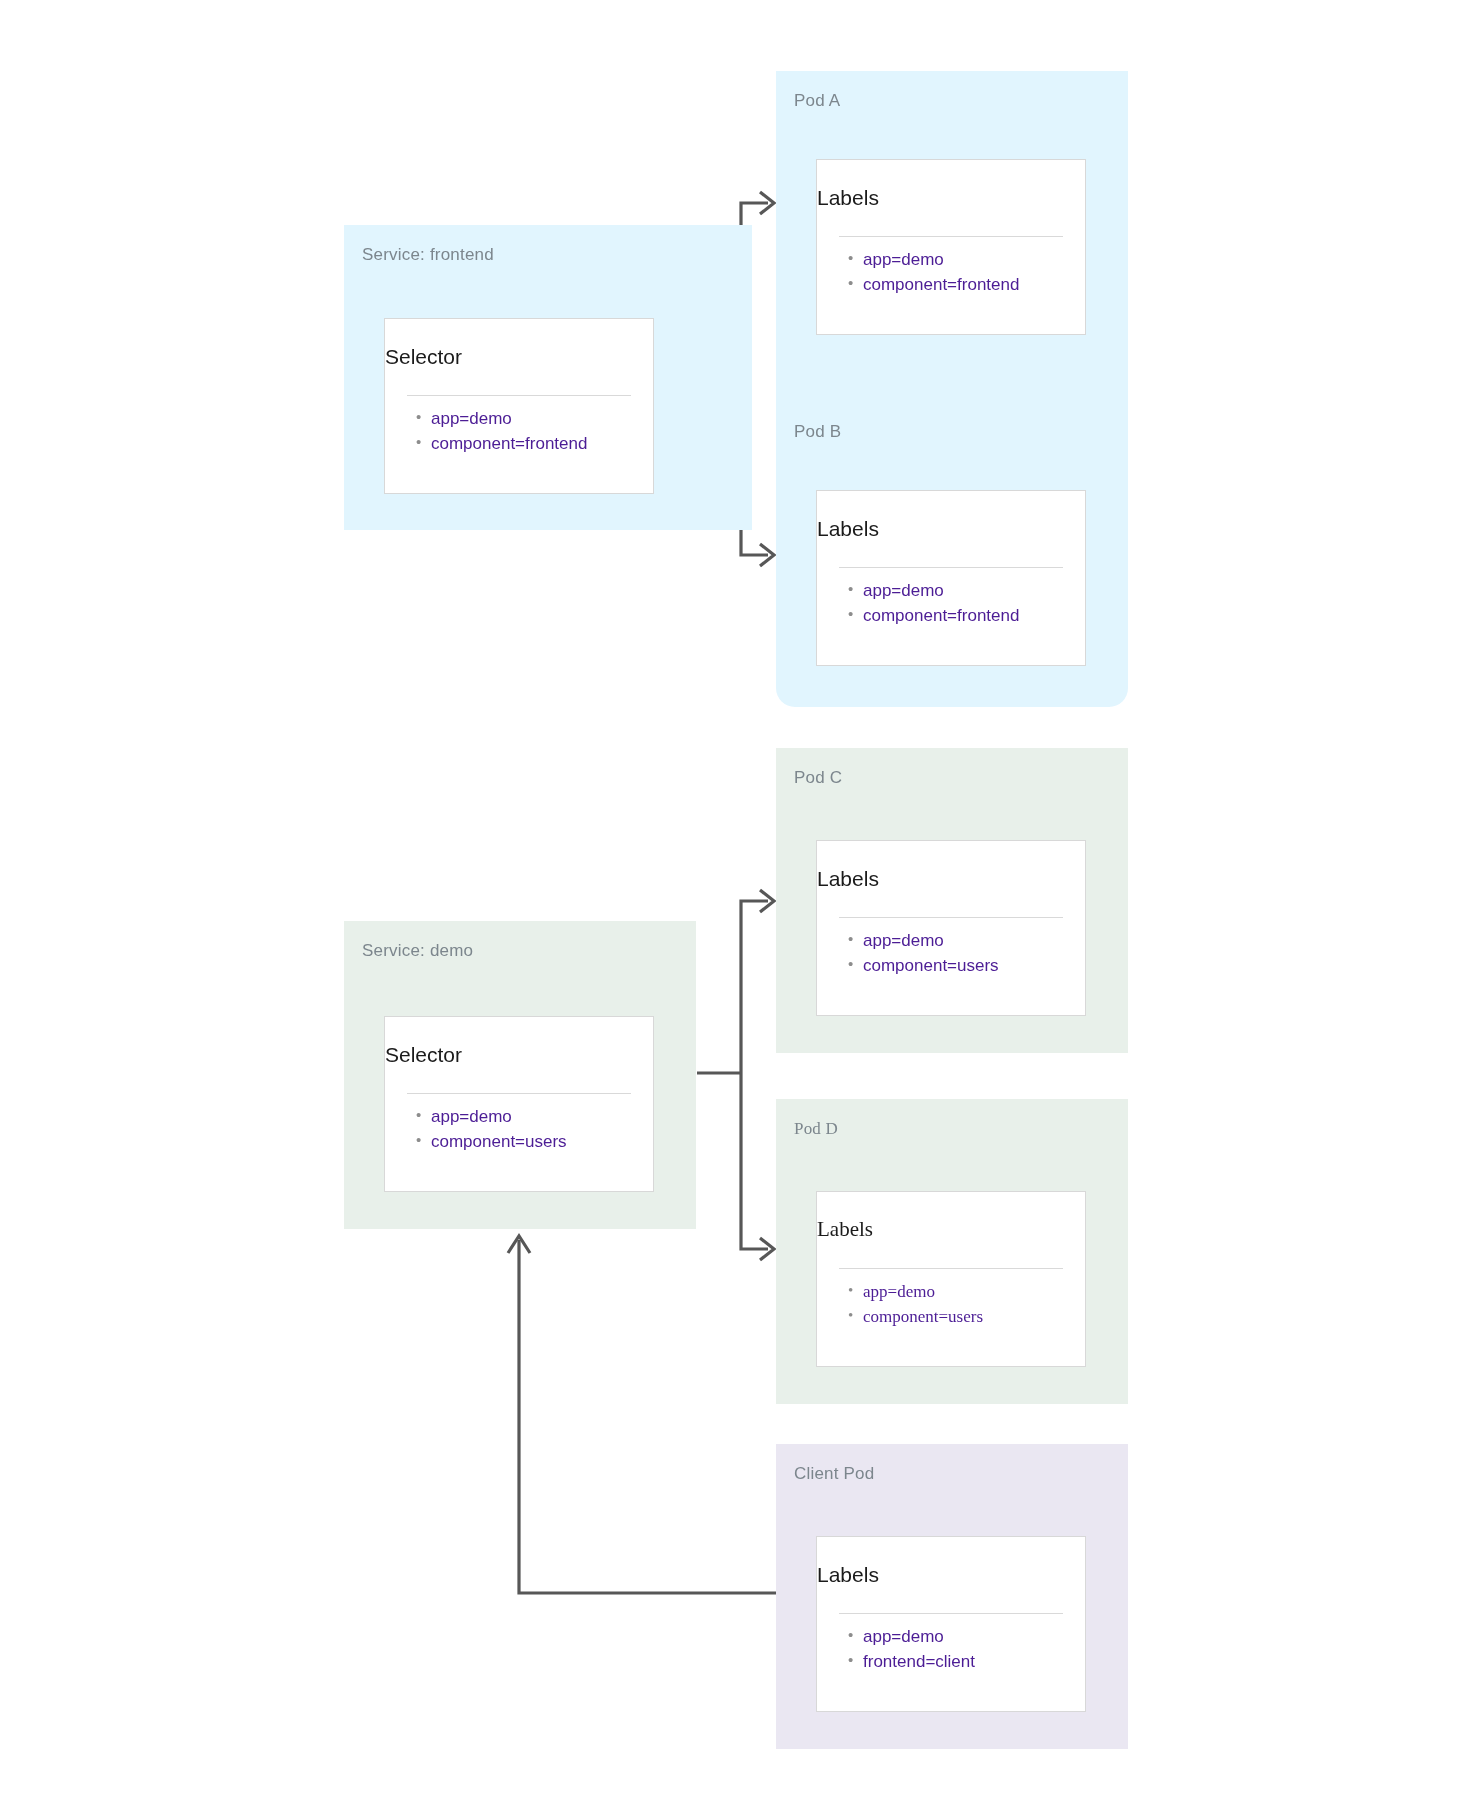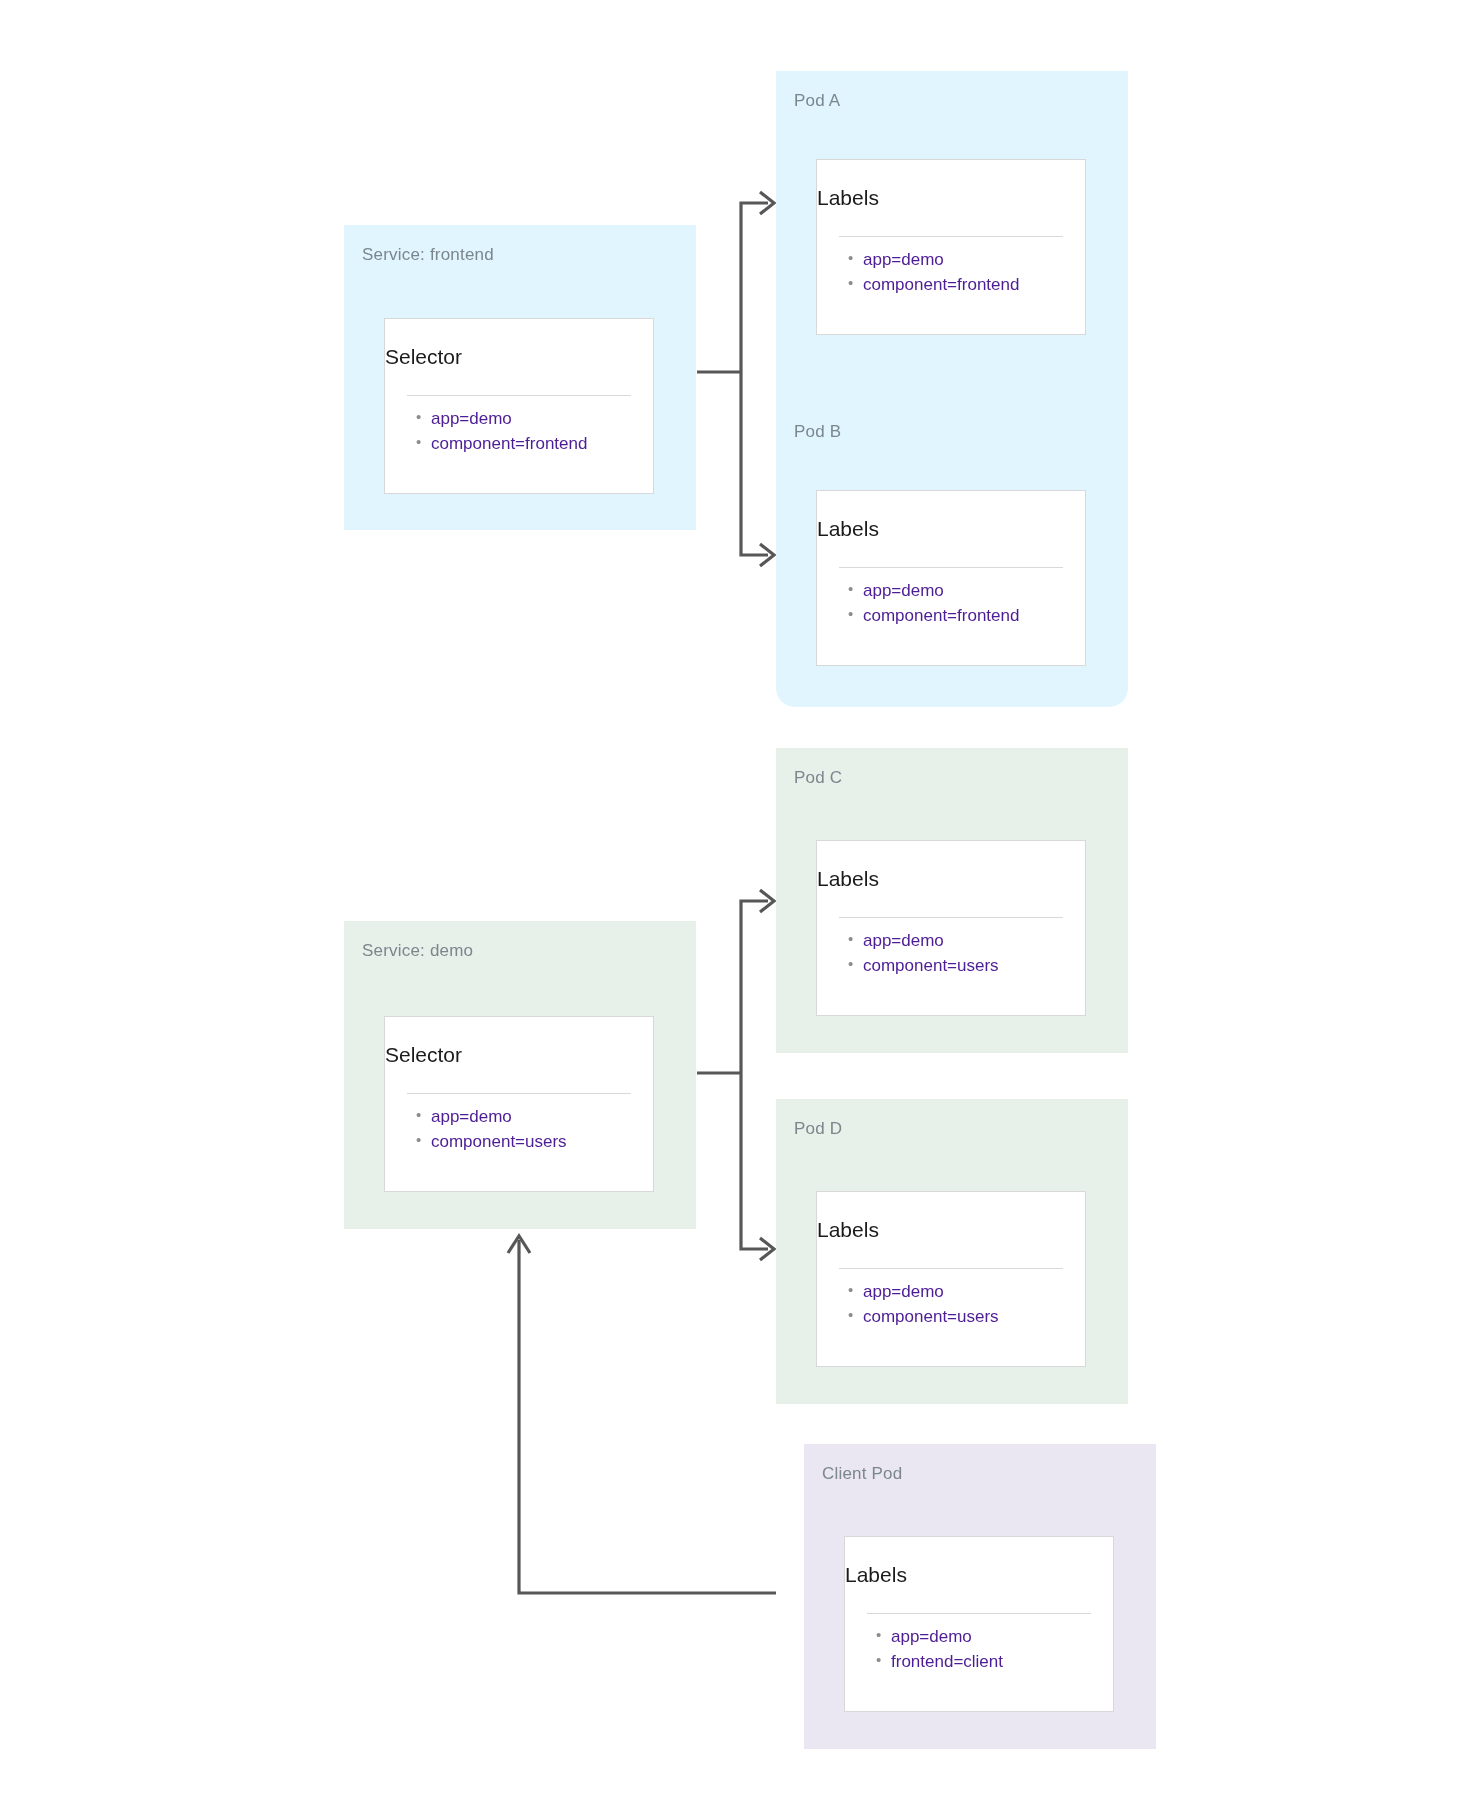--- a/index.html
+++ b/index.html
@@ -66,21 +66,21 @@
     <g fill="none" stroke="#575757" stroke-width="3.2" stroke-linecap="butt" stroke-linejoin="miter">
 
       <path d="M 760 192 L 774 203 L 760 214"></path>
       <path d="M 760 544 L 774 555 L 760 566"></path>
       <path d="M 760 890 L 774 901 L 760 912"></path>
       <path d="M 760 1238 L 774 1249 L 760 1260"></path>
       <path d="M 508 1253 L 519 1236 L 530 1253"></path>
     </g>
   </svg>
 
-  <div class="group" style="left:344px;top:225px;width:352px;height:305px;background:#e1f5fe;">
+  <div class="group" style="left:344px;top:225px;width:408px;height:305px;background:#e1f5fe;">
     <div class="group-title">Service: frontend</div>
     <div class="card" style="left:40px;top:93px;width:270px;height:176px;">
       <div class="card-title">Selector</div>
       <div class="card-rule"></div>
       <ul class="card-list">
         <li>app=demo</li>
         <li>component=frontend</li>
       </ul>
     </div>
   </div>
@@ -126,33 +126,33 @@
     <div class="card" style="left:40px;top:92px;width:270px;height:176px;">
       <div class="card-title">Labels</div>
       <div class="card-rule"></div>
       <ul class="card-list">
         <li>app=demo</li>
         <li>component=users</li>
       </ul>
     </div>
   </div>
 
-  <div class="group" style="left:776px;top:1099px;width:352px;height:305px;background:#e8f0ea;">
+  <div class="group" style="left:776px;top:1099px;width:352px;height:305px;background:#e8f0ea;font-family:Liberation Serif, serif;">
     <div class="group-title">Pod D</div>
     <div class="card" style="left:40px;top:92px;width:270px;height:176px;">
       <div class="card-title">Labels</div>
       <div class="card-rule"></div>
       <ul class="card-list">
         <li>app=demo</li>
         <li>component=users</li>
       </ul>
     </div>
   </div>
 
-  <div class="group" style="left:776px;top:1444px;width:352px;height:305px;background:#eae7f2;margin-left:28px;">
+  <div class="group" style="left:776px;top:1444px;width:352px;height:305px;background:#eae7f2;">
     <div class="group-title">Client Pod</div>
     <div class="card" style="left:40px;top:92px;width:270px;height:176px;">
       <div class="card-title">Labels</div>
       <div class="card-rule"></div>
       <ul class="card-list">
         <li>app=demo</li>
         <li>frontend=client</li>
       </ul>
     </div>
   </div>

